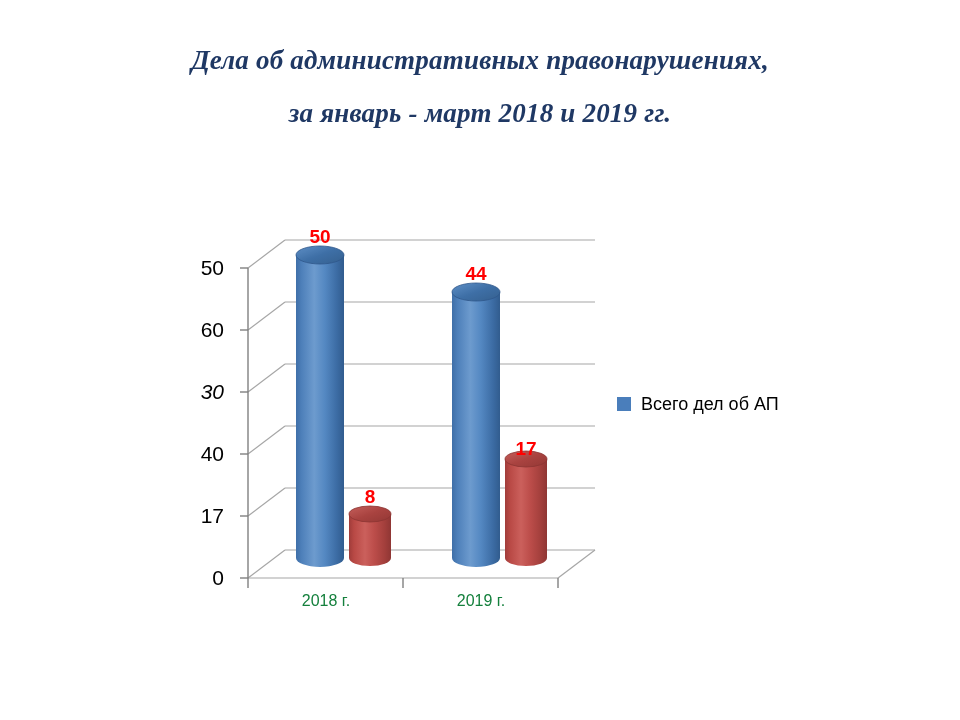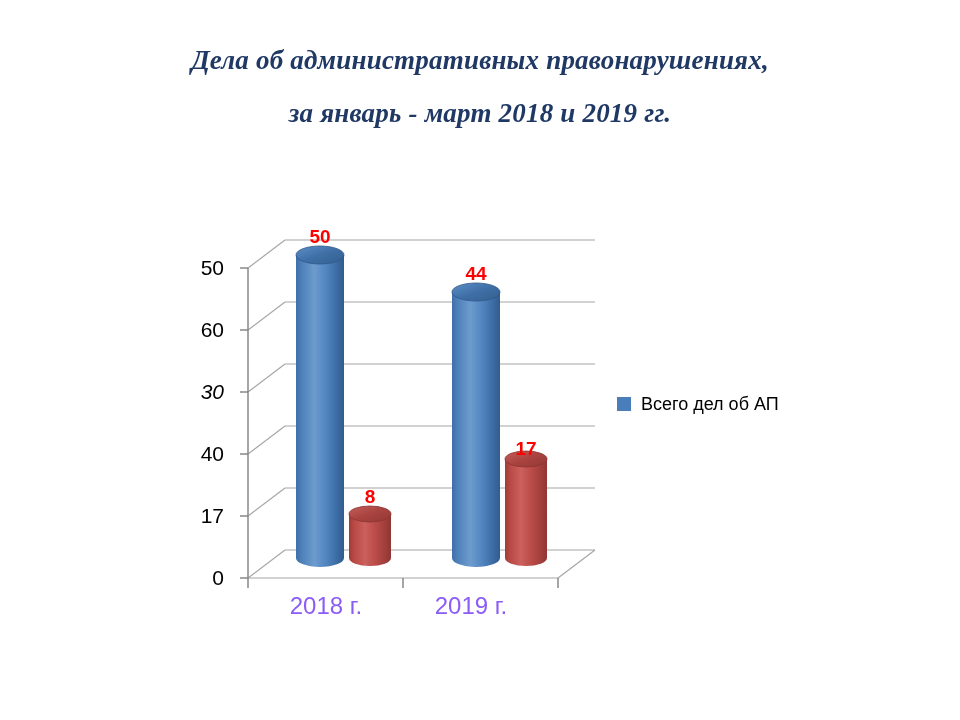--- a/index.html
+++ b/index.html
@@ -52,22 +52,22 @@
     position: absolute;
     width: 46px;
     text-align: right;
     font-size: 21px;
     color: #000000;
     font-family: "Liberation Sans", sans-serif;
   }
   .x-tick-label {
     position: absolute;
     text-align: center;
-    font-size: 24px;
-    color: #8b5cf6;
+    font-size: 16px;
+    color: #15803d;
     width: 140px;
     font-family: "Liberation Sans", sans-serif;
   }
 
   
   .data-label {
     position: absolute;
     text-align: center;
     font-size: 19px;
     font-weight: bold;
@@ -210,21 +210,21 @@
   </svg>
 
   <div class="y-tick-label" style="left:178px; top:566px;">0</div>
   <div class="y-tick-label" style="left:178px; top:504px;">17</div>
   <div class="y-tick-label" style="left:178px; top:442px;">40</div>
   <div class="y-tick-label" style="left:178px; top:380px;font-style:italic;">30</div>
   <div class="y-tick-label" style="left:178px; top:318px;">60</div>
   <div class="y-tick-label" style="left:178px; top:256px;">50</div>
 
   <div class="x-tick-label" style="left:256px; top:592px;">2018 г.</div>
-  <div class="x-tick-label" style="left:401px; top:592px;">2019 г.</div>
+  <div class="x-tick-label" style="left:411px; top:592px;">2019 г.</div>
 
   <div class="data-label" style="left:290px; top:226px;">50</div>
   <div class="data-label" style="left:340px; top:486px;">8</div>
   <div class="data-label" style="left:446px; top:263px;">44</div>
   <div class="data-label" style="left:496px; top:430px;margin-top:8px;">17</div>
 
   <div id="legend">
     <div class="legend-row">
       <span class="legend-swatch" style="background:#4A7EBB;"></span>
       <span class="legend-label">Всего дел об АП</span>

